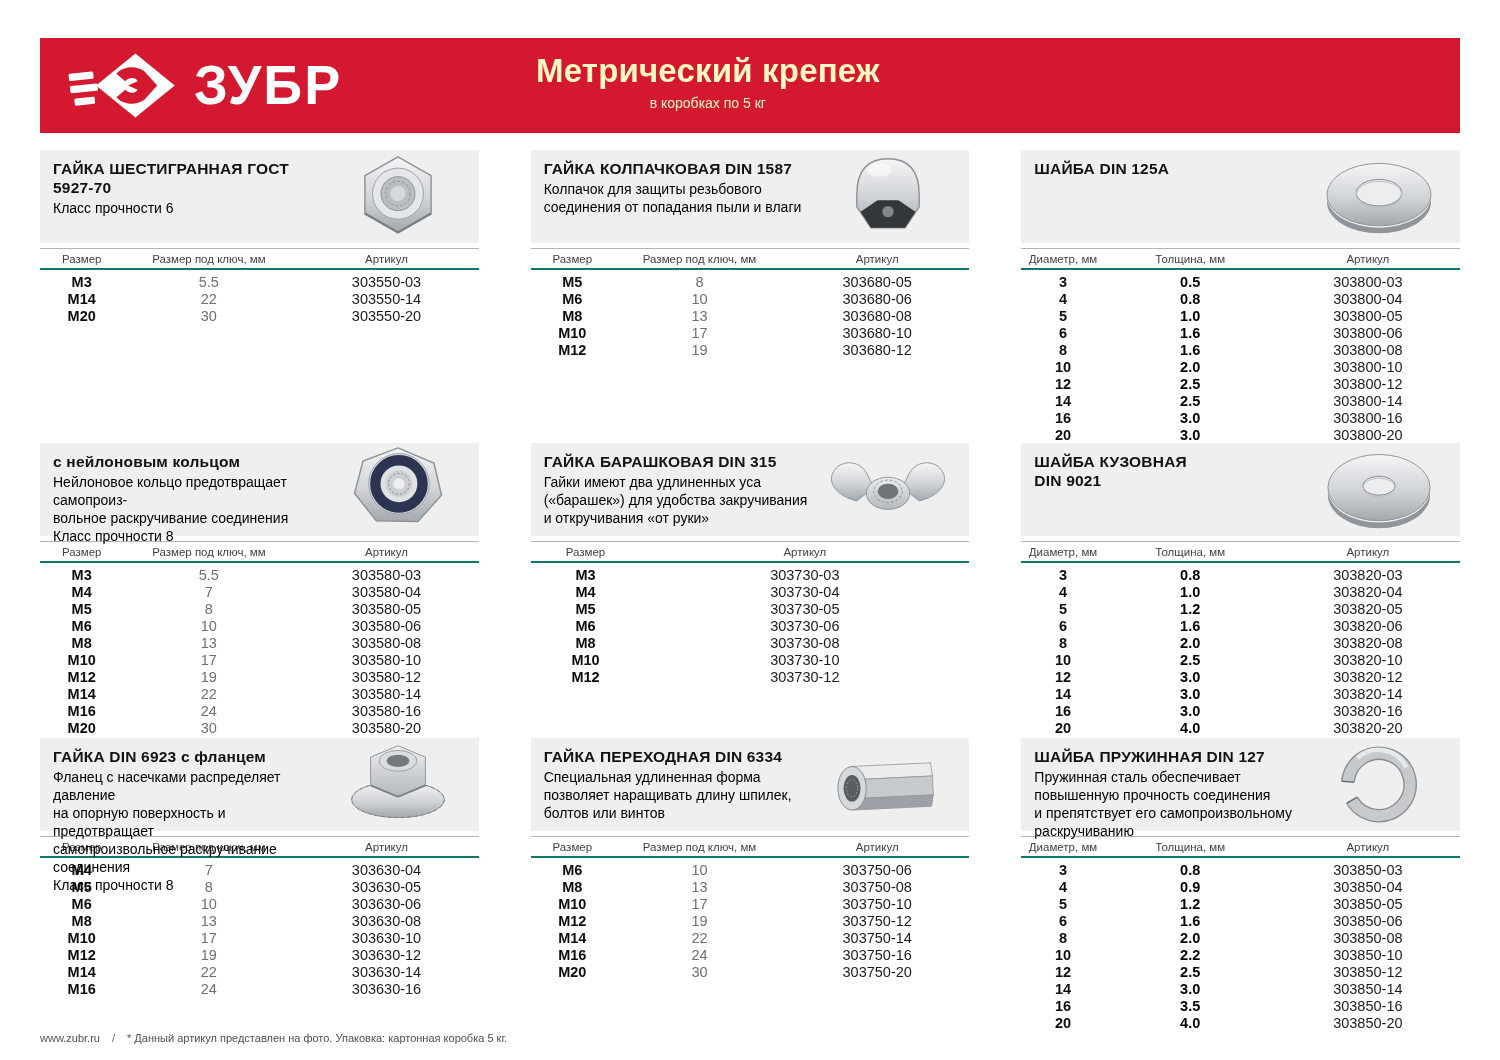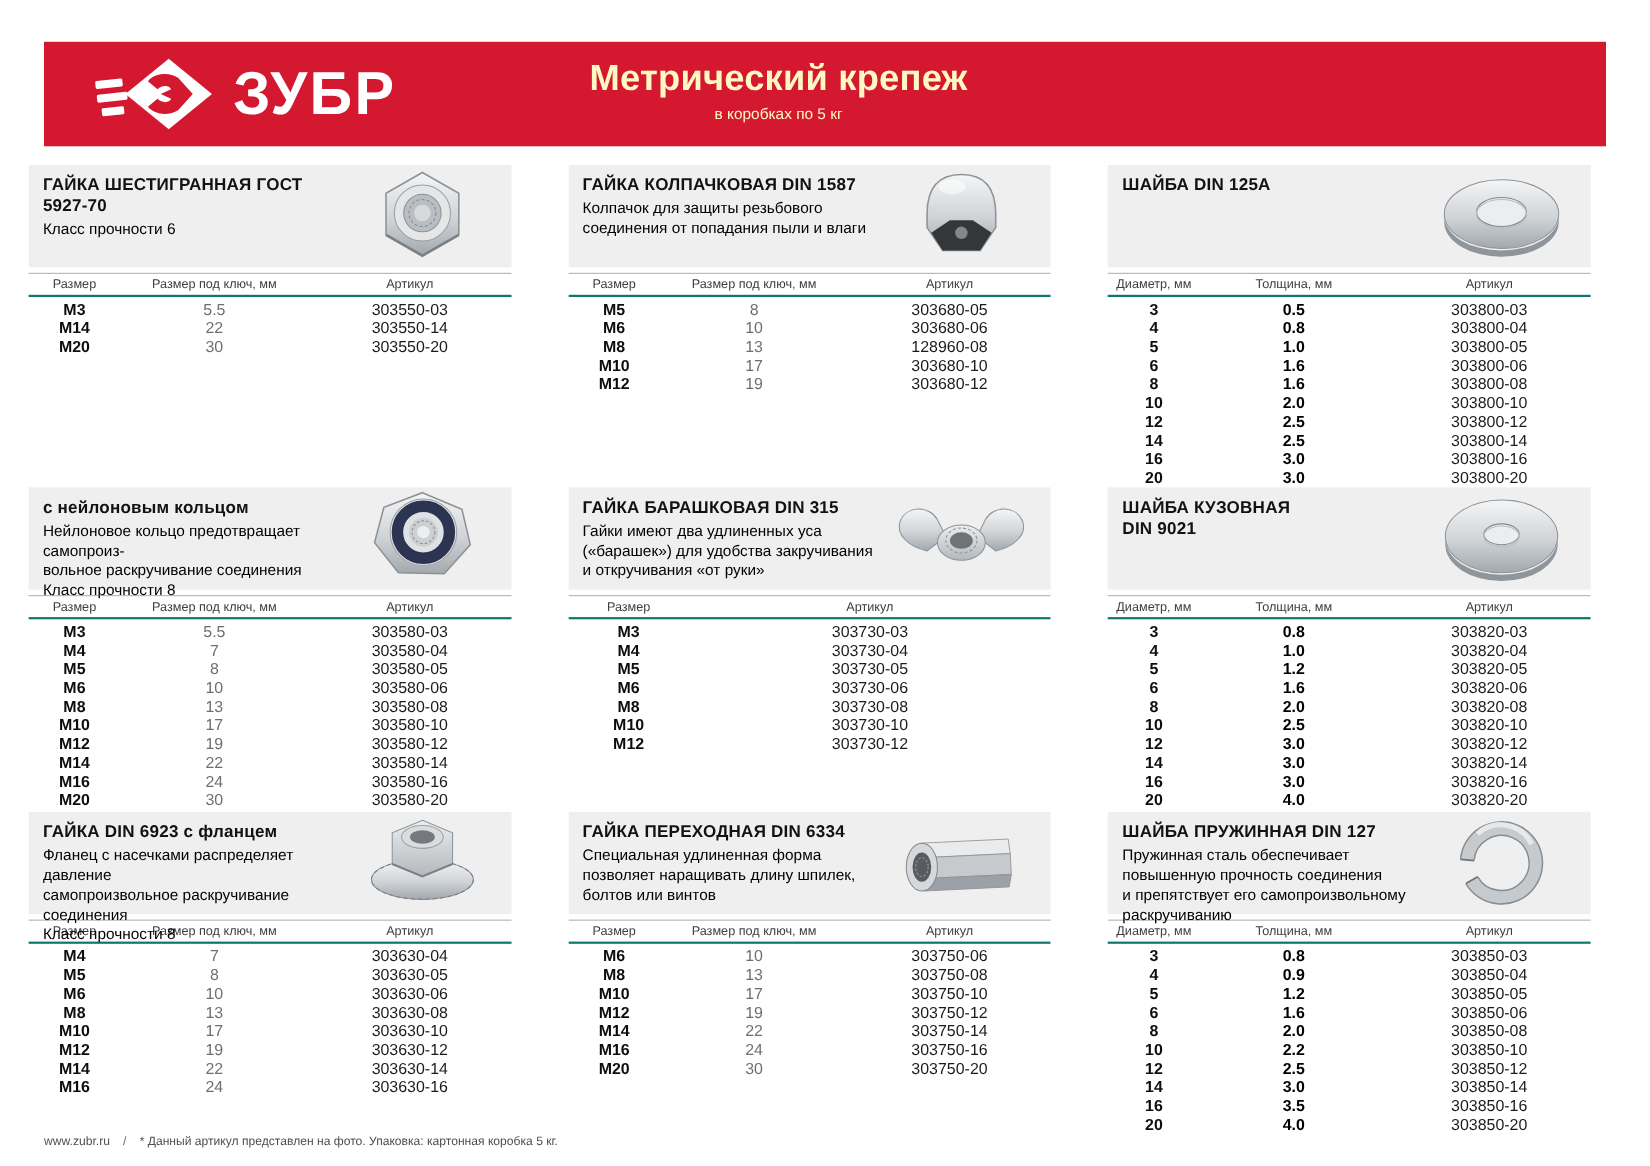--- a/index.html
+++ b/index.html
@@ -2,30 +2,30 @@
 <html style="--red: #d4182f; --head-bg: #efefef;"><head>
 <meta charset="utf-8">
 <style>
   html,body{margin:0;padding:0;width:1500px;height:1060px;overflow:hidden;background:#fff;
     font-family:"Liberation Sans","DejaVu Sans",sans-serif;-webkit-font-smoothing:antialiased;}
   :root{--red:#d4182f;--head-bg:#efefef;}
   .page{position:relative;width:1500px;height:1060px;}
 
   
   .band{position:absolute;left:40px;top:38px;width:1420px;height:95px;background:var(--red);}
-  .logo{position:absolute;left:46px;top:14px;display:flex;align-items:flex-start;height:67px;}
+  .logo{position:absolute;left:28px;top:14px;display:flex;align-items:flex-start;height:67px;}
   .logo svg{display:block;margin-right:16px;}
   .logo-text{color:#fff;font-size:54px;font-weight:bold;letter-spacing:2px;line-height:67px;
     transform:scaleY(1.02);}
   .band-titles{position:absolute;left:496px;top:14px;color:#fef9c3;}
   .band-title{font-size:33px;font-weight:bold;line-height:38px;letter-spacing:.2px;}
   .band-subtitle{font-size:14px;line-height:24px;margin-top:1px;text-align:center;}
 
   
-  .grid{position:absolute;left:26px;top:150px;width:1420px;display:grid;
+  .grid{position:absolute;left:40px;top:150px;width:1420px;display:grid;
     grid-template-columns:repeat(3,1fr);column-gap:52px;grid-template-rows:293px 295px auto;
     align-items:start;}
   .card{width:100%;}
   .card-head{position:relative;height:93px;background:var(--head-bg);box-sizing:border-box;
     padding:9px 160px 0 13px;}
   .card-title{margin:0;font-size:15.5px;font-weight:bold;color:#121212;line-height:19px;letter-spacing:.2px;}
   .card-desc{margin:2px 0 0 0;font-size:14px;color:#000000;line-height:18px;}
   .photo{position:absolute;top:3px;right:5px;width:152px;height:87px;}
   .photo svg{display:block;}
 
@@ -162,21 +162,21 @@
               <span class="td w42 c-art">303680-05</span>
             </div>
             <div class="tr">
               <span class="td w19 c-size">M6</span>
               <span class="td w39 c-mid">10</span>
               <span class="td w42 c-art">303680-06</span>
             </div>
             <div class="tr">
               <span class="td w19 c-size">M8</span>
               <span class="td w39 c-mid">13</span>
-              <span class="td w42 c-art">128960-08</span>
+              <span class="td w42 c-art">303680-08</span>
             </div>
             <div class="tr">
               <span class="td w19 c-size">M10</span>
               <span class="td w39 c-mid">17</span>
               <span class="td w42 c-art">303680-10</span>
             </div>
             <div class="tr">
               <span class="td w19 c-size">M12</span>
               <span class="td w39 c-mid">19</span>
               <span class="td w42 c-art">303680-12</span>
@@ -478,20 +478,21 @@
     </div>
   </section>
 
   <section class="card">
     <div class="card-head">
       <h2 class="card-title">
             <div class="t-line">ГАЙКА DIN 6923 с фланцем</div>
           </h2>
       <div class="card-desc">
             <div class="d-line">Фланец с насечками распределяет давление</div>
+            <div class="d-line">на опорную поверхность и предотвращает</div>
             <div class="d-line">самопроизвольное раскручивание соединения</div>
             <div class="d-line">Класс прочности 8</div>
           </div>
       <div class="photo">
             <svg width="152" height="87" viewBox="0 0 150 92">
     <ellipse cx="75" cy="62" rx="49" ry="19" fill="url(#gMet)" stroke="#8d9297"></ellipse>
     <ellipse cx="75" cy="62" rx="49" ry="19" fill="none" stroke="#7d8287" stroke-dasharray="4 3"></ellipse>
     <polygon points="75,5 104,17 104,47 75,59 46,47 46,17" fill="url(#gMet2)" stroke="#8d9297"></polygon>
     <polyline points="46,47 75,59 104,47" fill="none" stroke="#7a8085" stroke-width="2"></polyline>
     <ellipse cx="75" cy="21" rx="20" ry="11" fill="#dadde0" stroke="#9aa0a5"></ellipse>

